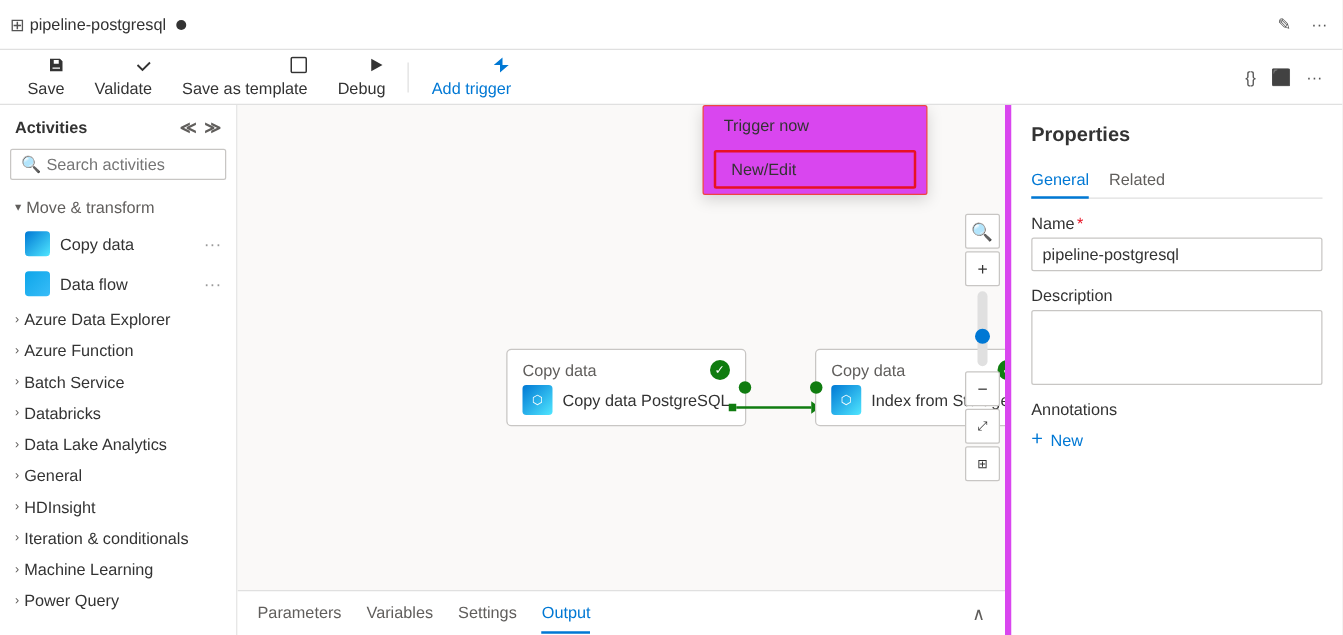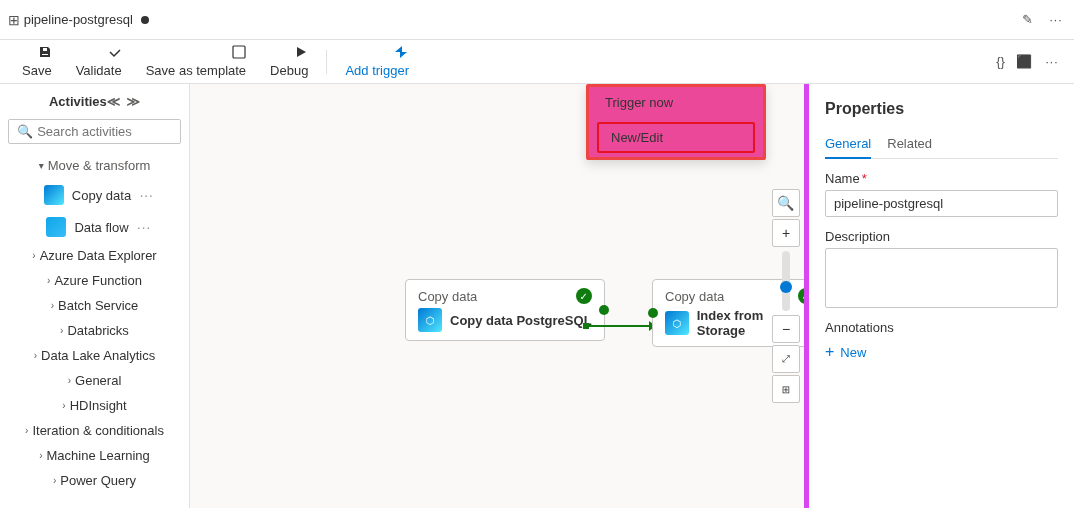--- a/index.html
+++ b/index.html
@@ -28,21 +28,21 @@
     .toolbar-btn.highlighted { color: #0078d4; }
     .toolbar-sep { width: 1px; height: 24px; background: #e0e0e0; margin: 0 4px; }
     .toolbar-right { margin-left: auto; display: flex; gap: 4px; }
 
     
     .main-area { display: flex; flex: 1; overflow: hidden; }
 
     
     .sidebar {
       width: 190px; background: #fff; border-right: 1px solid #e0e0e0;
-      display: flex; flex-direction: column; overflow-y: auto; flex-shrink: 0; align-items: center;
+      display: flex; flex-direction: column; overflow-y: auto; flex-shrink: 0;
     }
     .sidebar-header {
       display: flex; align-items: center; justify-content: space-between;
       padding: 10px 12px; font-size: 15px; font-weight: 600; color: #333;
     }
     .sidebar-header-icons { display: flex; gap: 4px; }
     .search-box {
       margin: 0 8px 8px; display: flex; align-items: center; gap: 4px;
       border: 1px solid #c8c6c4; border-radius: 2px; padding: 4px 8px; background: #fff;
     }
@@ -64,22 +64,22 @@
       cursor: pointer; color: #333; font-size: 13px;
     }
     .category-chevron { font-size: 10px; color: #605e5c; }
 
     
     .canvas-area { flex: 1; display: flex; flex-direction: column; background: #faf9f8; position: relative; overflow: hidden; }
     .canvas-main { flex: 1; position: relative; overflow: hidden; }
 
     
     .dropdown-menu {
-      position: absolute; top: 0; left: 396px; background: #ec4899;
-      border: 3px solid #ef4444; box-shadow: 0 4px 12px rgba(0,0,0,0.15);
+      position: absolute; top: 0; left: 372px; background: #d946ef;
+      border: 1px solid #ef4444; box-shadow: 0 4px 12px rgba(0,0,0,0.15);
       z-index: 100; min-width: 180px; border-radius: 2px;
     }
     .dropdown-item {
       padding: 8px 16px; cursor: pointer; color: #333; font-size: 13px;
     }
     .dropdown-item.highlighted {
       border: 2px solid #e81123; margin: 4px 8px; padding: 6px 12px; border-radius: 2px;
       font-weight: 500;
     }
 
@@ -88,21 +88,21 @@
       position: absolute; background: #fff; border: 1px solid #c8c6c4;
       border-radius: 4px; padding: 8px 12px; display: flex; flex-direction: column;
       align-items: flex-start; gap: 4px; min-width: 160px;
     }
     .node-header { font-size: 11px; color: #605e5c; display: flex; align-items: center; gap: 4px; width: 100%; }
     .node-success { width: 16px; height: 16px; background: #107c10; border-radius: 50%; display: flex; align-items: center; justify-content: center; margin-left: auto; }
     .node-success::after { content: '✓'; color: white; font-size: 10px; }
     .node-body { display: flex; align-items: center; gap: 8px; }
     .node-blue-icon { width: 24px; height: 24px; background: linear-gradient(135deg, #0078d4, #50e6ff); border-radius: 3px; display: flex; align-items: center; justify-content: center; }
     .node-blue-icon::after { content: '⬡'; color: white; font-size: 10px; }
-    .node-title { font-size: 13px; font-weight: 700; color: #333; }
+    .node-title { font-size: 13px; font-weight: 400; color: #333; }
 
     
     .zoom-controls {
       position: absolute; right: 4px; top: 50%; transform: translateY(-50%);
       display: flex; flex-direction: column; gap: 2px;
     }
     .zoom-btn {
       width: 28px; height: 28px; background: #fff; border: 1px solid #c8c6c4;
       display: flex; align-items: center; justify-content: center; cursor: pointer;
       font-size: 14px; color: #333; border-radius: 2px;
@@ -323,20 +323,27 @@
         <button class="zoom-btn">+</button>
         <div class="zoom-slider">
           <div class="zoom-slider-thumb"></div>
         </div>
         <button class="zoom-btn">−</button>
         <button class="zoom-btn" style="font-size:10px;">⤢</button>
         <button class="zoom-btn" style="font-size:10px;">⊞</button>
       </div>
     </div>
 
+    <div class="bottom-tabs">
+      <span class="bottom-tab">Parameters</span>
+      <span class="bottom-tab">Variables</span>
+      <span class="bottom-tab">Settings</span>
+      <span class="bottom-tab active">Output</span>
+      <span class="bottom-tab-close">∧</span>
+    </div>
   </div>
 
   <div class="properties-panel">
     <div class="properties-title">Properties</div>
     <div class="properties-tabs">
       <span class="prop-tab active">General</span>
       <span class="prop-tab">Related</span>
     </div>
     <div class="field-label">
       <span>Name</span>

